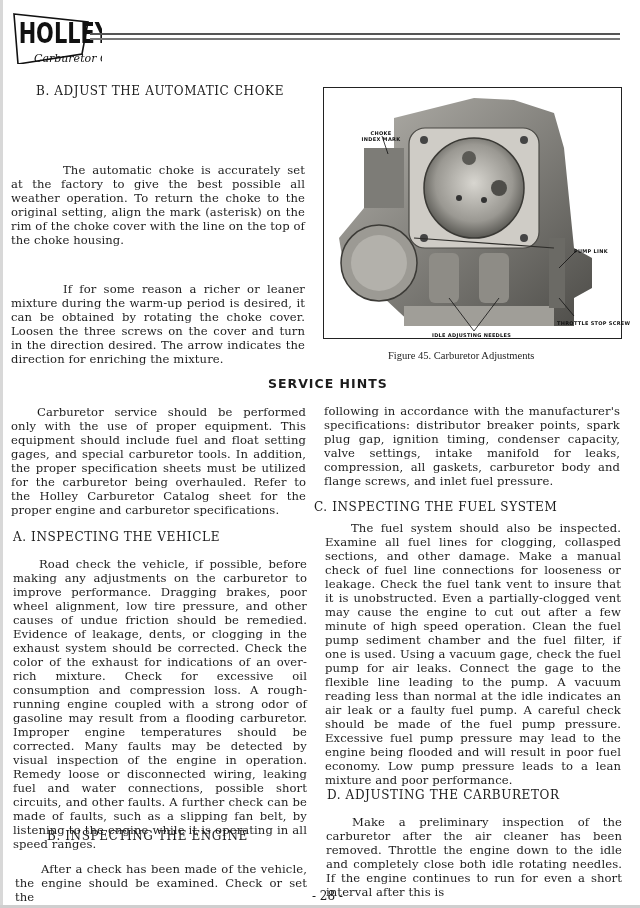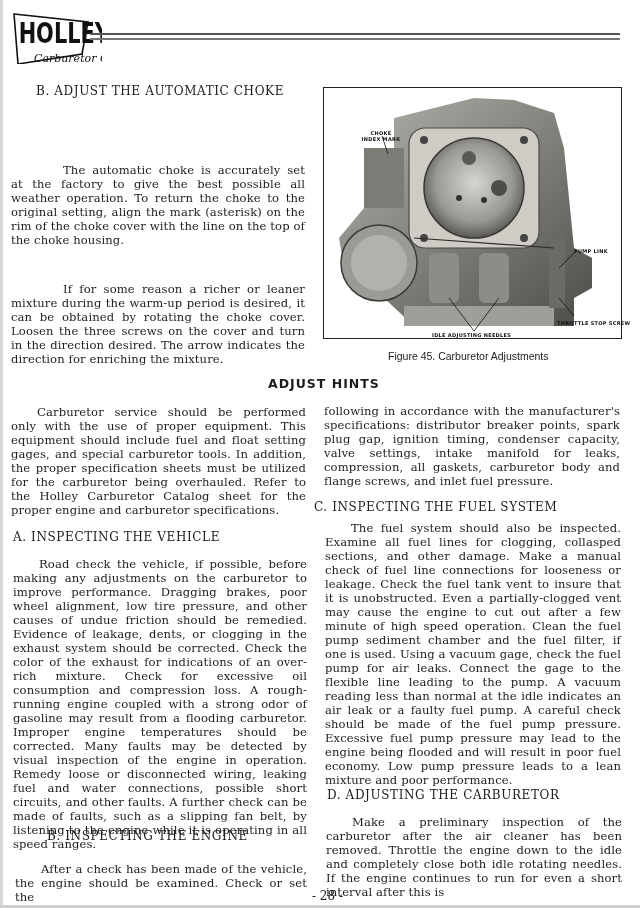--- a/index.html
+++ b/index.html
@@ -16,21 +16,21 @@
   .rule.r1 { top: 33px; height: 2px; }
   .rule.r2 { top: 38px; height: 2px; background: #777; }
 
   .txt { position: absolute; font-size: 11.6px; line-height: 14px; text-align: justify; letter-spacing: 0.1px; }
   .txt p { margin: 0; }
   .indent { text-indent: 52px; }
   .indent2 { text-indent: 26px; }
   .heading { position: absolute; font-size: 12px; letter-spacing: 0.6px; white-space: nowrap; }
 
   .figure { position: absolute; left: 323px; top: 87px; width: 297px; height: 250px; border: 1.5px solid #222; background: #fff; }
-  .fig-caption { position: absolute; left: 388px; top: 350px; font-family: Liberation Sans, sans-serif; font-size: 10.5px; white-space: nowrap; }
+  .fig-caption { position: absolute; left: 388px; top: 350px; font-family: Liberation Serif, serif; font-size: 10.5px; white-space: nowrap; }
   .callout { position: absolute; font-family: "DejaVu Sans", sans-serif; font-size: 5px; font-weight: bold; letter-spacing: 0.3px; white-space: nowrap; color: #111; text-align: center; line-height: 6px; }
 
   .section-title { position: absolute; left: 268px; top: 376px; font-family: "DejaVu Sans", "Liberation Sans", sans-serif; font-weight: bold; font-size: 12.5px; letter-spacing: 1px; white-space: nowrap; }
   .page-number { position: absolute; left: 312px; top: 889px; font-size: 12px; white-space: nowrap; }
 </style>
 </head>
 <body>
 
 <div class="page-border-left"></div>
 <div class="page-border-bottom"></div>
@@ -97,21 +97,21 @@
     <line x1="150" y1="243" x2="125" y2="210" stroke="#111" stroke-width="0.8"></line>
     <line x1="150" y1="243" x2="175" y2="210" stroke="#111" stroke-width="0.8"></line>
   </svg>
   <div class="callout" style="left:37px; top:42px; width:40px; white-space:normal;">CHOKE INDEX MARK</div>
   <div class="callout" style="left:250px; top:160px;">PUMP LINK</div>
   <div class="callout" style="left:233px; top:232px;">THROTTLE STOP SCREW</div>
   <div class="callout" style="left:108px; top:244px;">IDLE ADJUSTING NEEDLES</div>
 </div>
 <div class="fig-caption">Figure 45.  Carburetor Adjustments</div>
 
-<div class="section-title">ADJUST HINTS</div>
+<div class="section-title">SERVICE HINTS</div>
 
 <div class="txt" style="left:11px; top:405px; width:295px;">
   <p class="indent2">Carburetor service should be performed only with the use of proper equipment.  This equipment should include fuel and float setting gages, and special carburetor tools.  In addition, the proper specification sheets must be utilized for the carburetor being overhauled.  Refer to the Holley Carburetor Catalog sheet for the proper engine and carburetor specifications.</p>
 </div>
 
 <div class="heading" style="left:13px; top:530px;">A.   INSPECTING THE VEHICLE</div>
 <div class="txt" style="left:13px; top:557px; width:294px;">
   <p class="indent2">Road check the vehicle, if possible, before making any adjustments on the carburetor to improve performance.  Dragging brakes, poor wheel alignment, low tire pressure, and other causes of undue friction should be remedied.  Evidence of leakage, dents, or clogging in the exhaust system should be corrected. Check the color of the exhaust for indications of an over-rich mixture.  Check for excessive oil consumption and compression loss. A rough-running engine coupled with a strong odor of gasoline may result from a flooding carburetor. Improper engine temperatures should be corrected. Many faults may be detected by visual inspection of the engine in operation.  Remedy loose or disconnected wiring, leaking fuel and water connections, possible short circuits, and other faults.  A further check can be made of faults, such as a slipping fan belt, by listening to the engine while it is operating in all speed ranges.</p>
 </div>
 

